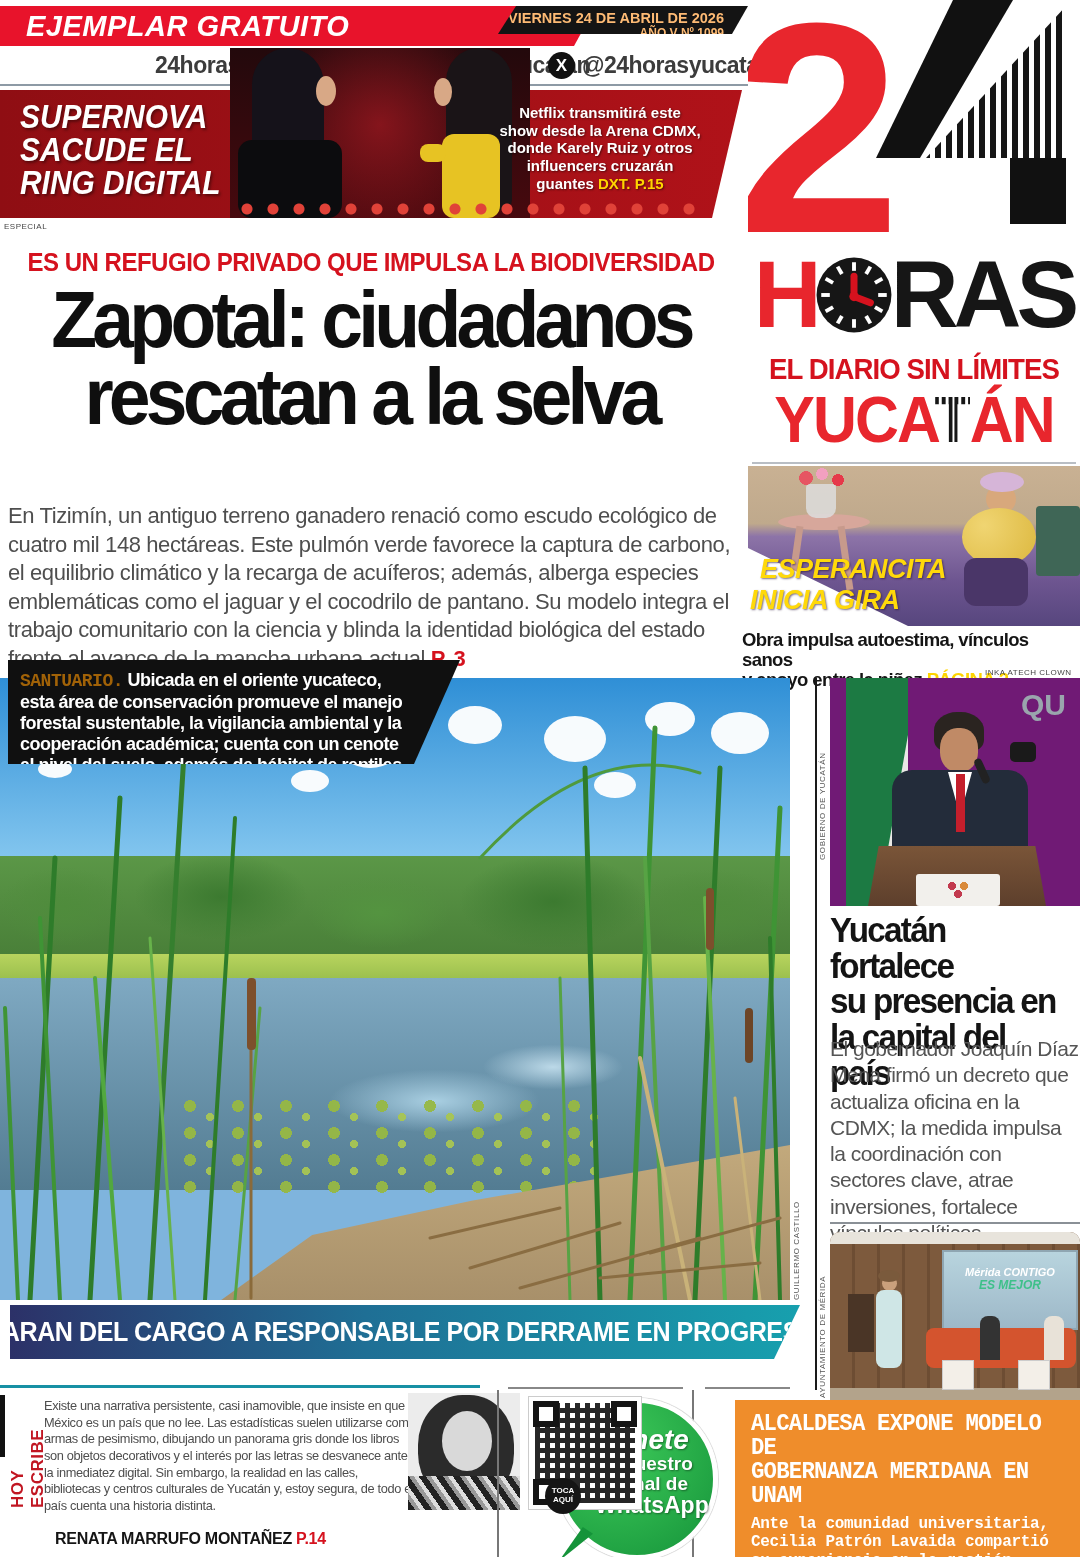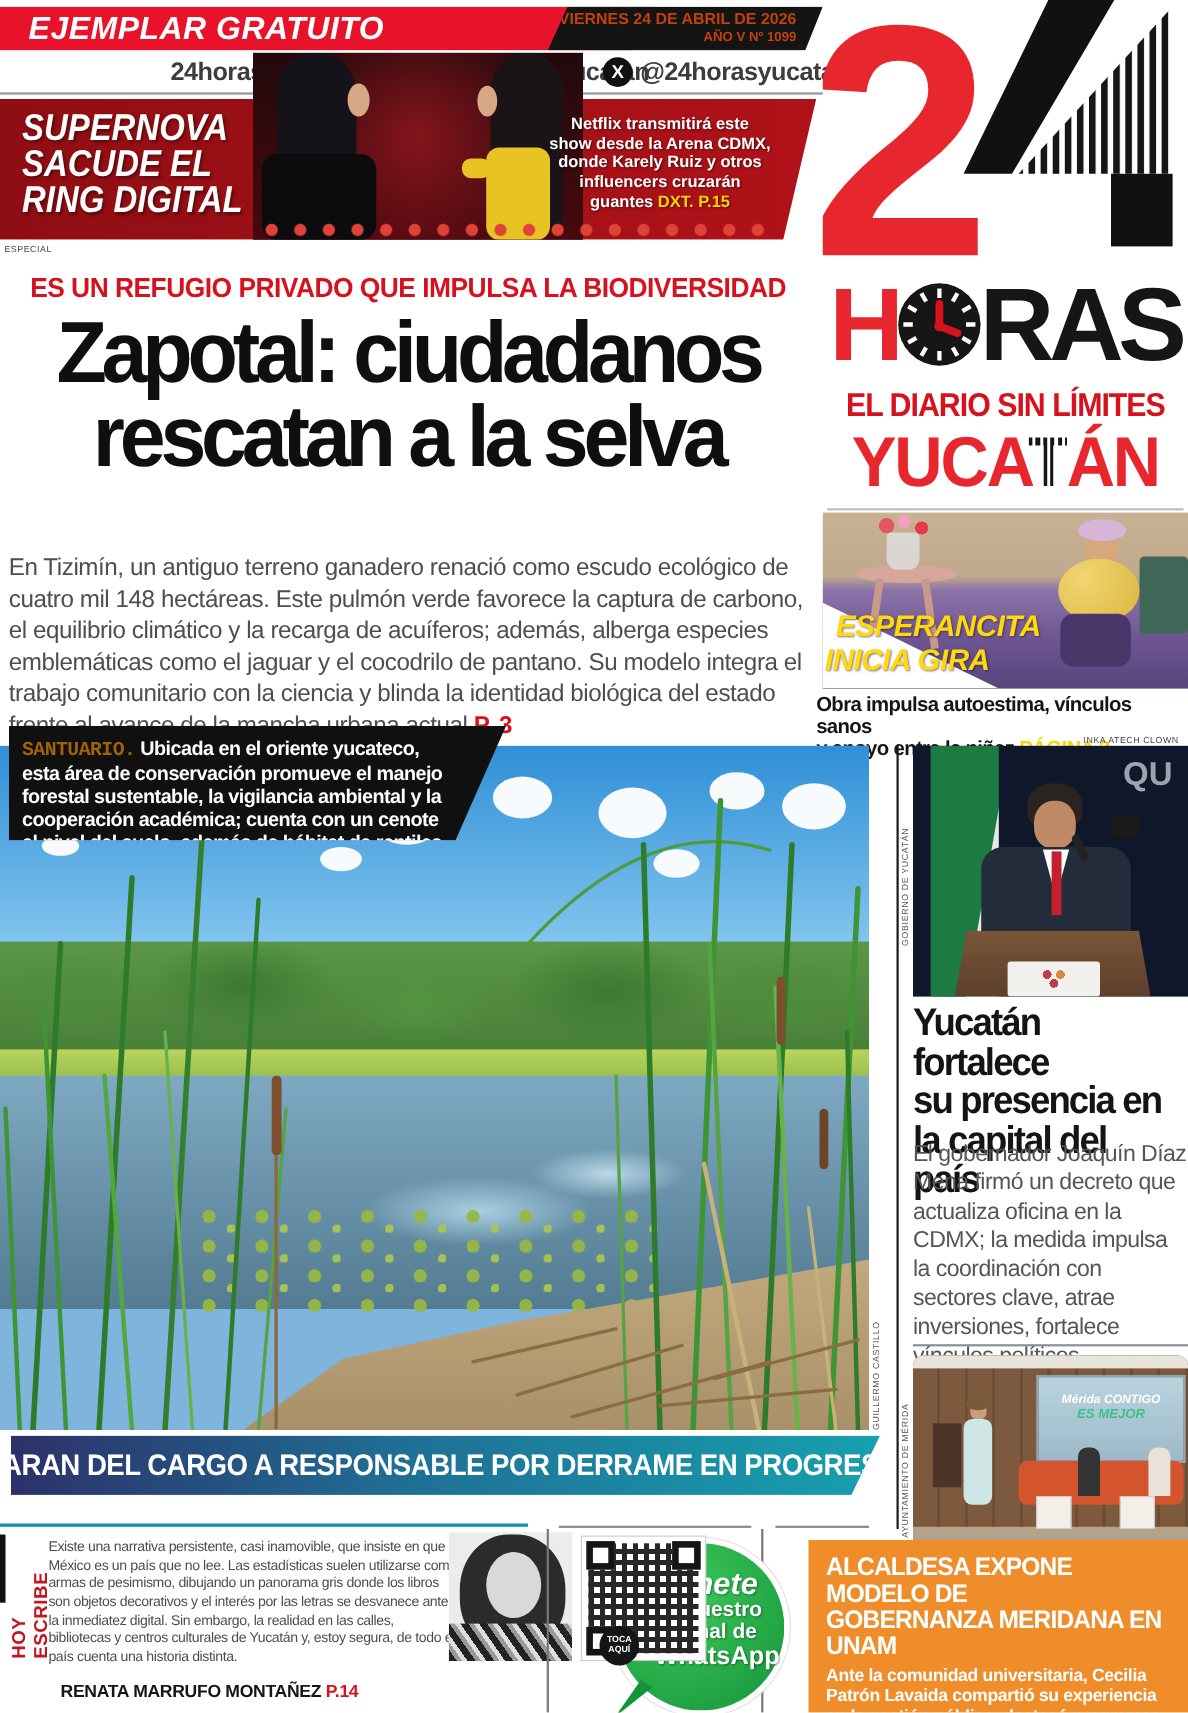--- a/index.html
+++ b/index.html
@@ -6,23 +6,23 @@
   .page{position:relative;width:1080px;height:1557px;background:#fff;overflow:hidden;
         font-family:"Liberation Sans",sans-serif;}
   .abs{position:absolute;}
   .vcredit{position:absolute;writing-mode:vertical-rl;transform:rotate(180deg);
            font-size:8px;color:#555;letter-spacing:.6px;}
   
   .ribbon-red{left:0;top:6px;width:596px;height:40px;background:#e8132b;
     clip-path:polygon(0 0,100% 0,calc(100% - 22px) 100%,0 100%);
     color:#fff;font-weight:900;font-style:italic;font-size:29px;line-height:40px;
     padding-left:26px;box-sizing:border-box;letter-spacing:.5px;}
-  .ribbon-black{left:498px;top:6px;width:250px;height:40px;background:#141414;
+  .ribbon-black{left:498px;top:6px;width:250px;height:28px;background:#141414;
     clip-path:polygon(18px 0,100% 0,calc(100% - 16px) 100%,0 100%);
-    color:#c2410c;text-align:right;padding:4px 24px 0 0;box-sizing:border-box;}
+    color:#fdba74;text-align:right;padding:4px 24px 0 0;box-sizing:border-box;}
   .ribbon-black .d1{font-size:14.5px;font-weight:900;}
   .ribbon-black .d2{font-size:12px;font-weight:700;}
   .social-rule{left:0;top:84px;width:748px;height:2px;background:#8d9aa5;}
   .handle{font-size:23px;font-weight:800;color:#3c3c3c;letter-spacing:-.5px;}
   .soc-ic{width:27px;height:27px;border-radius:50%;color:#fff;text-align:center;
           font-weight:900;font-size:17px;line-height:27px;}
   
   .sn{left:0;top:90px;width:742px;height:128px;background:linear-gradient(90deg,#8f0e13,#b01219);
       clip-path:polygon(0 0,100% 0,calc(100% - 30px) 100%,0 100%);}
   .sn-title{left:20px;top:100px;color:#fff;font-weight:900;font-style:italic;
@@ -94,21 +94,21 @@
                  linear-gradient(#7fa9c2,#537c92);}
   .lily{position:absolute;left:180px;top:420px;width:430px;height:95px;opacity:.95;
       background-image:radial-gradient(circle 6px at 10px 8px,#97b944 98%,rgba(0,0,0,0)),
                        radial-gradient(circle 4px at 30px 19px,#a8c653 98%,rgba(0,0,0,0));
       background-size:48px 27px;}
   .bank{position:absolute;right:0;bottom:0;width:72%;height:155px;
       background:linear-gradient(#c2a97c,#a8906a);
       clip-path:polygon(0 100%,16% 58%,44% 36%,100% 0,100% 100%);}
   
   .vrule{left:815px;top:678px;width:2px;height:712px;background:#1a1a1a;}
-  .gov{left:830px;top:678px;width:250px;height:228px;overflow:hidden;background:#0f172a;}
+  .gov{left:830px;top:678px;width:250px;height:228px;overflow:hidden;background:#701a75;}
   .cap-head{left:830px;top:912px;width:252px;color:#141414;font-weight:900;font-size:35px;
       line-height:1.02;letter-spacing:-1.8px;transform:scaleX(.95);transform-origin:left top;}
   .cap-body{left:830px;top:1036px;width:250px;font-size:21px;color:#555;line-height:1.25;letter-spacing:-.5px;}
   .col-div{left:830px;top:1222px;width:250px;height:2px;background:#8a9096;}
   .alc{left:830px;top:1232px;width:250px;height:200px;overflow:hidden;
       background:repeating-linear-gradient(90deg,#7d5a3d 0 22px,#6d4d33 22px 25px);border-radius:10px;}
   
   .prog{left:10px;top:1305px;width:790px;height:54px;display:flex;align-items:center;justify-content:center;
       background:linear-gradient(90deg,#2c3168 0%,#1f6f95 45%,#17a0ae 100%);
       clip-path:polygon(0 0,100% 0,calc(100% - 26px) 100%,0 100%);
@@ -133,21 +133,21 @@
   .bubble{left:556px;top:1398px;width:152px;height:152px;border-radius:50%;z-index:5;
       background:radial-gradient(circle at 35% 30%,#3ecb5a,#15933a);border:5px solid #fff;
       box-shadow:0 0 0 1px #ddd;}
   .bubble:after{content:"";position:absolute;left:-2px;bottom:-6px;width:34px;height:34px;
       background:#15933a;clip-path:polygon(0 100%,100% 20%,70% 0);}
   .bub-txt{position:absolute;right:8px;top:22px;width:110px;text-align:center;color:#fff;font-weight:900;
       text-shadow:1px 1px 2px rgba(0,0,0,.4);line-height:1.04;}
   .badge{left:545px;top:1478px;width:36px;height:36px;border-radius:50%;background:#151515;color:#fff;
       text-align:center;font-weight:700;font-size:8px;line-height:1.1;padding-top:9px;box-sizing:border-box;z-index:7;}
   .orange{left:735px;top:1400px;width:345px;height:157px;background:#ef8d2b;box-sizing:border-box;
-      padding:12px 14px 0 16px;z-index:4;}
+      padding:12px 14px 0 16px;z-index:4;font-family:Liberation Mono, monospace;}
   .orange .ti{color:#fff;font-weight:900;font-size:23px;line-height:1.05;letter-spacing:-.8px;
       transform:scaleX(.97);transform-origin:left top;}
   .orange .bo{margin-top:6px;color:#fff;font-weight:700;font-size:16px;line-height:1.16;letter-spacing:-.3px;}
 </style>
 </head>
 <body>
 
 <div class="page">
 
   <div class="abs ribbon-red">EJEMPLAR GRATUITO</div>

